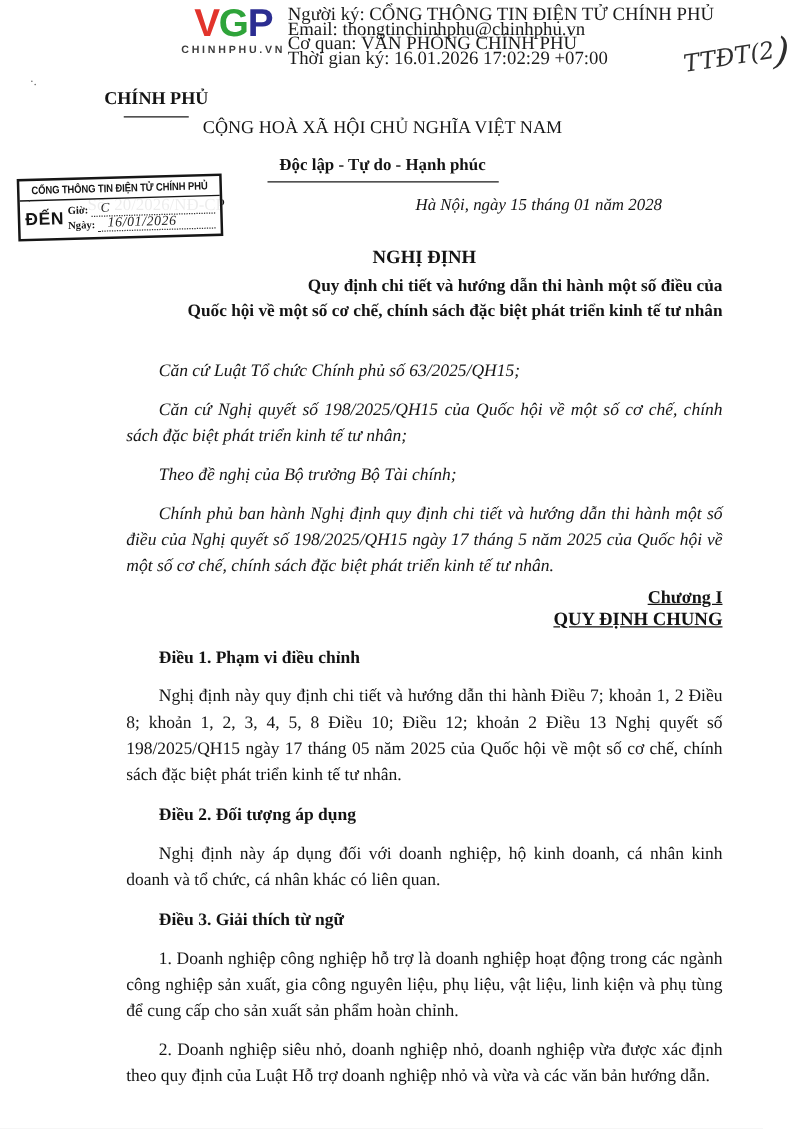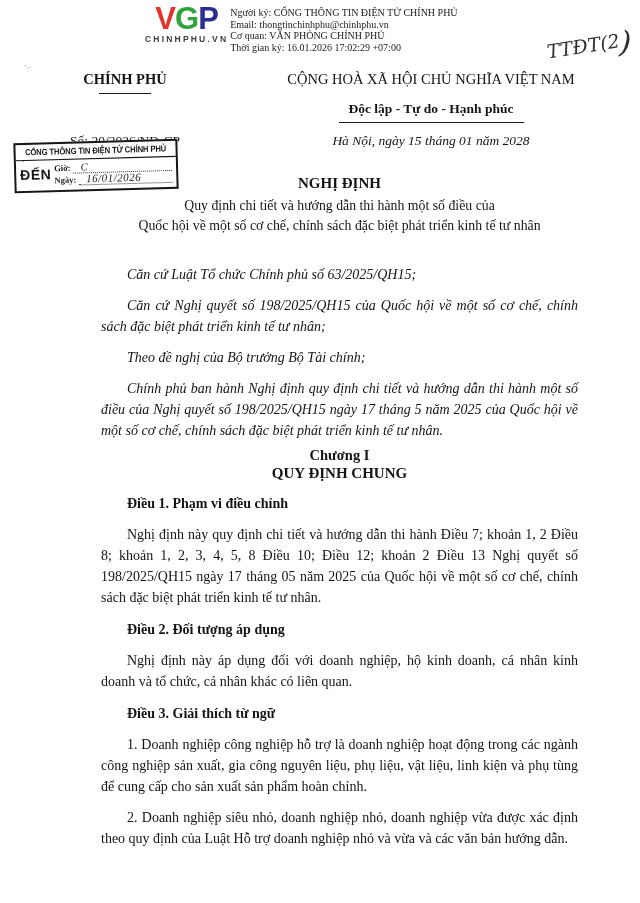--- a/index.html
+++ b/index.html
@@ -14,32 +14,32 @@
     overflow:hidden;
   }
   
   .top-row { display:flex; padding-top:6px; }
   .logo-block { margin-left:145px; text-align:center; }
   .logo-letters { font-family:"Liberation Sans", sans-serif; font-weight:bold; font-size:31px; line-height:26px; letter-spacing:-1px; }
   .logo-letters .lv { color:#e2342c; }
   .logo-letters .lg { color:#2fa43a; }
   .logo-letters .lp { color:#2b2d91; }
   .logo-domain { font-family:"Liberation Sans", sans-serif; font-weight:bold; font-size:8.5px; letter-spacing:2.2px; color:#3c3c3c; margin-top:2px; }
-  .sig-block { margin-left:2px; font-size:10px; line-height:11.5px; color:#1a1a1a; padding-top:1px; }
+  .sig-block { margin-left:2px; font-size:15px; line-height:11.5px; color:#1a1a1a; padding-top:1px; }
   
   .hand-note {
     position:absolute; top:30px; right:8px;
     font-style:italic; font-size:19px; color:#2e2e2e;
     transform:rotate(-9deg);
     font-family:"DejaVu Serif", serif;
     white-space:nowrap;
   }
   .hand-note .paren { font-size:30px; vertical-align:-6px; display:inline-block; transform:rotate(12deg); }
   
-  .header-row { display:flex; margin-top:18px; }
+  .header-row { display:flex; margin-top:18px;flex-direction:column; }
   .org-col { width:250px; text-align:center; }
   .org-name { font-weight:bold; font-size:14.5px; }
   .org-rule { width:52px; border-top:1.6px solid #1a1a1a; margin:5px auto 0; }
   .nat-col { flex:1; text-align:center; padding-right:28px; }
   .nat-name { font-weight:normal; font-size:14.5px; }
   .nat-motto { font-weight:bold; font-size:13.5px; margin-top:13px; }
   .nat-rule { width:185px; border-top:1.6px solid #1a1a1a; margin:5px auto 0; }
   .num-row { display:flex; margin-top:10px; }
   .doc-number { width:250px; text-align:center; font-size:13.5px; }
   .date-line { flex:1; text-align:center; padding-right:28px; font-size:13.5px; font-style:italic; }
@@ -55,25 +55,25 @@
   .stamp-body { display:flex; align-items:center; padding:3px 4px 4px; }
   .stamp-den { font-weight:bold; font-size:14px; letter-spacing:.5px; margin-right:3px; }
   .stamp-fields { flex:1; font-family:"Liberation Serif", serif; }
   .stamp-fieldrow { display:flex; align-items:flex-end; font-size:8.5px; line-height:12px; }
   .stamp-fieldrow .lbl { font-weight:bold; }
   .stamp-fieldrow .fill { flex:1; border-bottom:1px dotted #333; margin-left:2px; font-style:italic; font-size:10.5px; line-height:11px; padding-left:8px; color:#222; }
   .stamp-fieldrow.second .fill { font-size:11px; letter-spacing:.5px; }
   
   .body-col { padding:0 62px 0 101px; }
   .decree-title { text-align:center; font-weight:bold; font-size:15px; margin-top:26px; }
-  .decree-sub { text-align:center; font-weight:normal; font-size:13.8px; line-height:20px; margin-top:4px; }
+  .decree-sub { text-align:right; font-weight:bold; font-size:13.8px; line-height:20px; margin-top:4px; }
   .preamble { margin-top:28px; }
   .para { font-size:14px; line-height:21px; text-align:justify; text-indent:26px; margin-bottom:10px; }
   .italic { font-style:italic; }
-  .chapter { text-align:center; font-weight:bold; margin-top:6px; }
+  .chapter { text-align:right; font-weight:bold; margin-top:6px;text-decoration:underline; }
   .chapter-label { font-size:14.5px; }
   .chapter-title { font-size:15px; line-height:18px; }
   .article-heading { font-weight:bold; font-size:14px; text-indent:26px; margin:14px 0 12px; }
   .speck { position:absolute; color:#555; font-size:9px; }
 </style>
 </head>
 <body>
 
 <div class="page">
 

